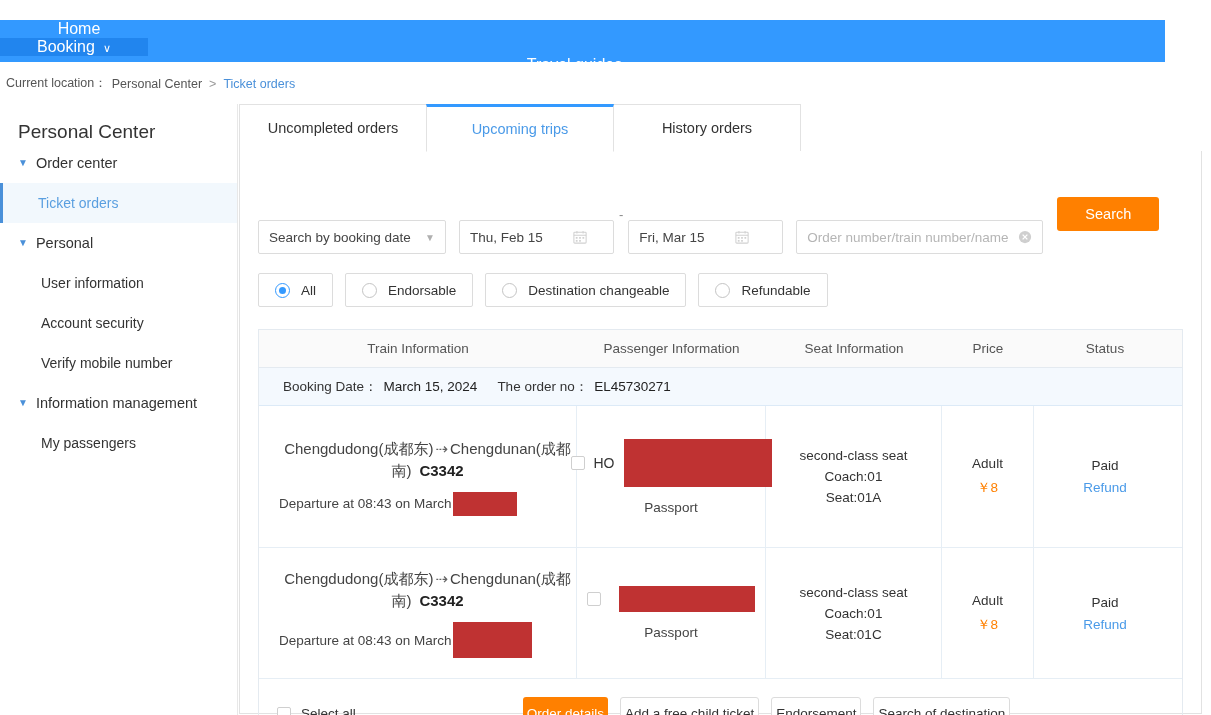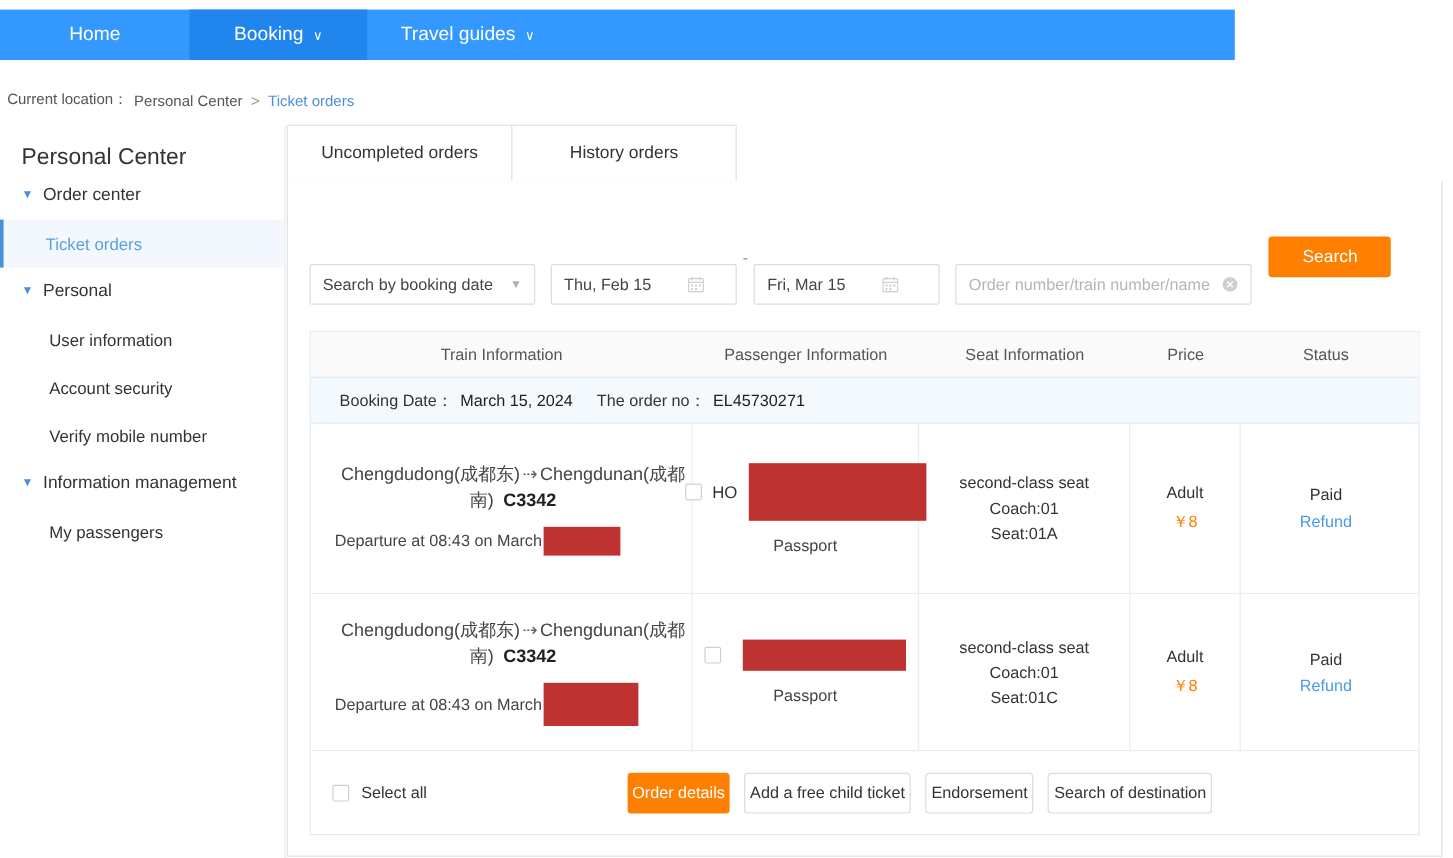--- a/index.html
+++ b/index.html
@@ -7,24 +7,24 @@
     margin: 0; padding: 0;
     width: 1211px; height: 715px;
     background: #ffffff;
     font-family: "Liberation Sans", sans-serif;
     color: #333;
     overflow: hidden;
   }
 
   
   .topnav {
-    position: absolute; left: 0; top: 8px;
-    width: 1029px; height: 42px;
+    position: absolute; left: 0; top: 20px;
+    width: 1165px; height: 42px;
     background: #3399ff;
-    display: flex; align-items: stretch;
+    display: flex; align-items: stretch; flex-direction: column;
   }
   .nav-item {
     display: flex; align-items: center; justify-content: center;
     color: #ffffff; font-size: 16px;
     padding: 0 28px;
     white-space: nowrap;
     cursor: pointer;
     user-select: none;
   }
   .nav-item.home { width: 158px; }
@@ -301,20 +301,23 @@
     <span>My passengers</span>
   </div>
 </div>
 
 <div class="content">
 
   <div class="tabs">
     <div class="tab">
       <span>Uncompleted orders</span>
     </div>
+    <div class="tab active">
+      <span>Upcoming trips</span>
+    </div>
     <div class="tab">
       <span>History orders</span>
     </div>
   </div>
 
   <div class="panel">
 
     <div class="filter-row">
       <div class="ctrl sel-booking">
         <span>Search by booking date</span>
@@ -358,20 +361,38 @@
         <svg class="clear-ico" viewBox="0 0 16 16">
           <circle cx="8" cy="8" r="7" fill="#cfcfcf"></circle>
           <line x1="5.3" y1="5.3" x2="10.7" y2="10.7" stroke="#fff" stroke-width="1.5"></line>
           <line x1="10.7" y1="5.3" x2="5.3" y2="10.7" stroke="#fff" stroke-width="1.5"></line>
         </svg>
       </div>
 
       <button class="btn-search">Search</button>
     </div>
 
+    <div class="radio-row">
+      <div class="radio-chip">
+        <span class="rb on"></span>
+        <span>All</span>
+      </div>
+      <div class="radio-chip">
+        <span class="rb"></span>
+        <span>Endorsable</span>
+      </div>
+      <div class="radio-chip">
+        <span class="rb"></span>
+        <span>Destination changeable</span>
+      </div>
+      <div class="radio-chip">
+        <span class="rb"></span>
+        <span>Refundable</span>
+      </div>
+    </div>
 
     <div class="tbl">
       <div class="thead">
         <div class="c1">Train Information</div>
         <div class="c2">Passenger Information</div>
         <div class="c3">Seat Information</div>
         <div class="c4">Price</div>
         <div class="c5">Status</div>
       </div>
 

